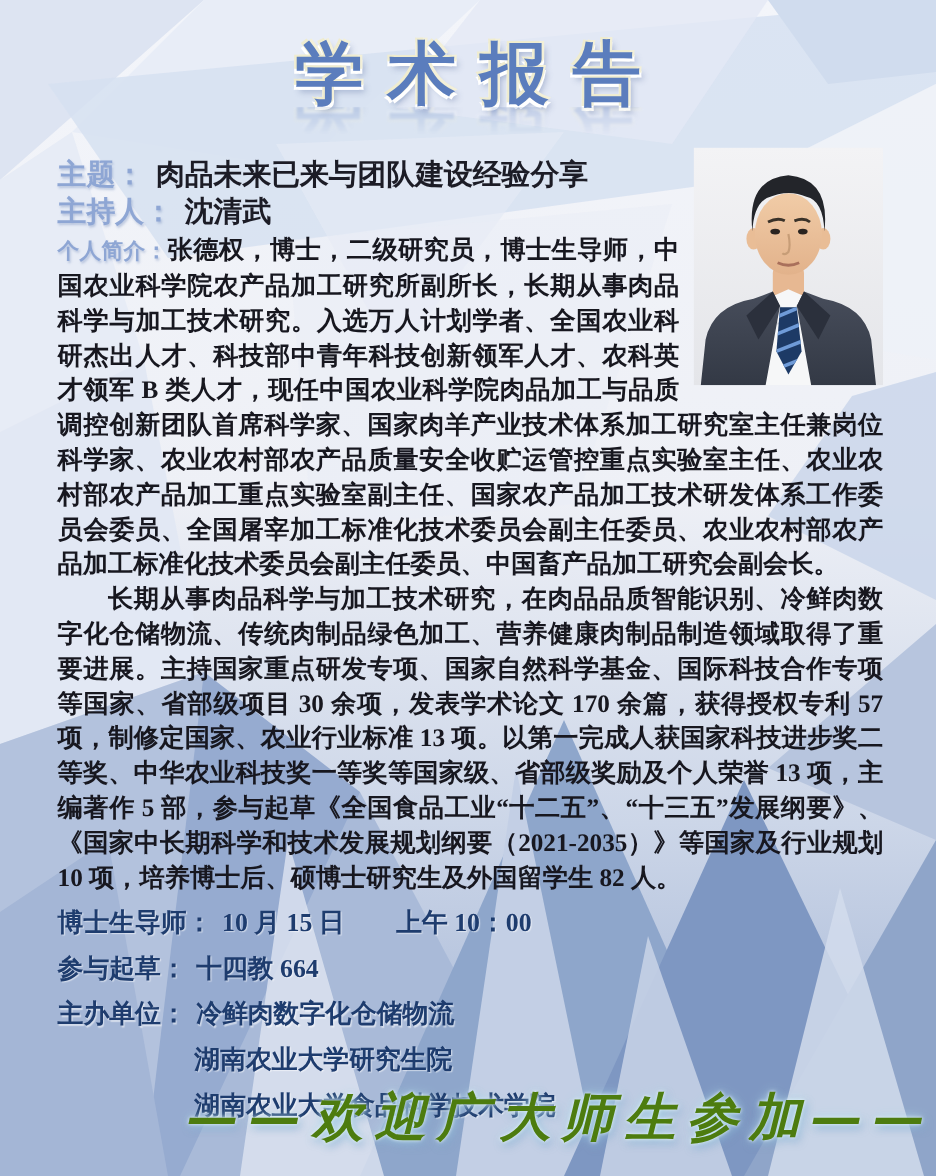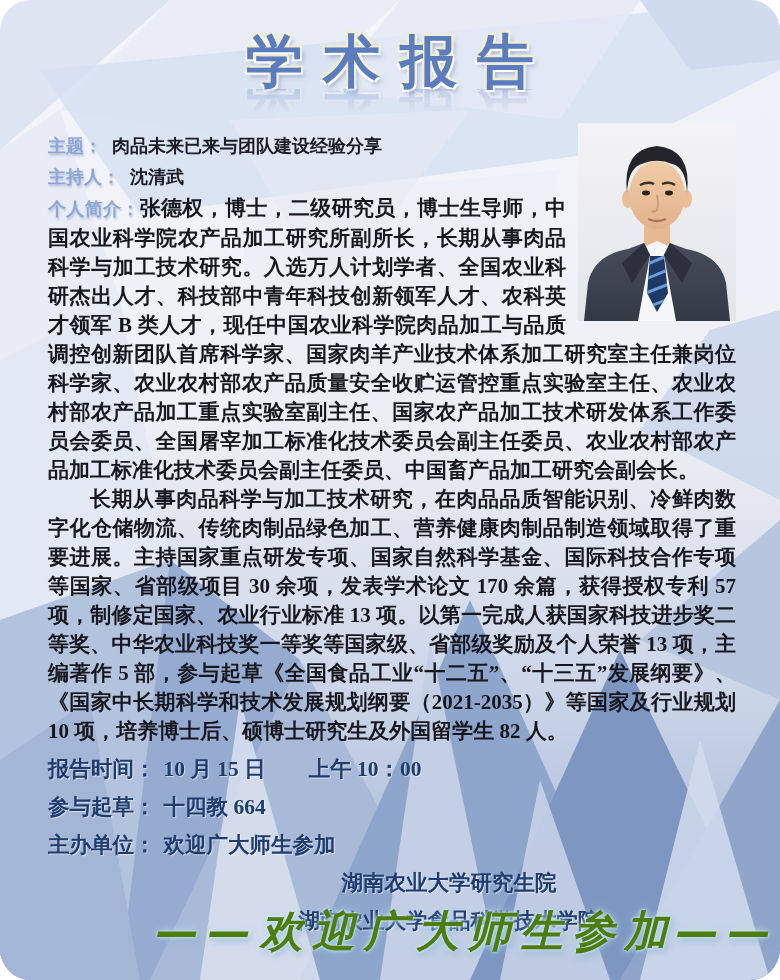--- a/index.html
+++ b/index.html
@@ -1,18 +1,18 @@
 <!DOCTYPE html>
 <html><head>
 <meta charset="utf-8">
 <style>
   html,body{margin:0;padding:0;}
   .poster{
     position:relative;width:780px;height:980px;overflow:hidden;
-    background:#eef1f7;font-family:"Liberation Serif",serif;border-radius:31px;
+    background:#eef1f7;font-family:"Liberation Serif",serif;
   }
   svg.bg{position:absolute;left:0;top:0;z-index:0;}
   .layer{position:relative;z-index:1;}
   
   .title-wrap{padding-top:24px;text-align:center;}
   .big-title{
     font-family:"DejaVu Sans",sans-serif;
     font-size:57px;font-weight:700;letter-spacing:20px;padding-left:20px;
     color:#5b7dbd;
     text-shadow:-2px -2px 0 #efeccf, 2px -2px 0 #f3f0d8,
@@ -24,38 +24,38 @@
     transform:scaleY(-1);opacity:.28;filter:blur(.7px);
     -webkit-mask-image:linear-gradient(to top,rgba(0,0,0,.9),transparent 70%);
             mask-image:linear-gradient(to top,rgba(0,0,0,.9),transparent 70%);
   }
   
   .content{padding:8px 44px 0 48px;}
   .photo-float{
     float:right;width:158px;height:198px;margin:-8px 0 14px 12px;
   }
   .photo-float svg{display:block;}
-  .info-row{font-size:18px;line-height:31px;}
+  .info-row{font-size:24px;line-height:31px;}
   .lbl{
     color:#8ea6d4;font-weight:700;
     text-shadow:1px 2px 2px rgba(110,135,185,.4);
   }
   .val{color:#1c1c26;font-weight:700;margin-left:10px;}
   .bio{
     font-size:21px;line-height:29px;text-align:justify;
     color:#17171f;font-weight:700;margin:1px 0 0 0;
   }
   .bio .lbl{font-size:18px;}
   .bio.p2{text-indent:2em;margin-top:0;}
   
   .schedule{margin-top:10px;font-size:21.5px;font-weight:700;color:#1e3c6e;}
   .sched-row{line-height:27px;margin-bottom:11px;
     text-shadow:1px 1px 1px rgba(255,255,255,.55);}
   .sched-row .s-val{margin-left:8px;text-align:right;}
-  .sched-cont{padding-left:5.3em;text-align:center;}
+  .sched-cont{padding-left:5.3em;}
   
   .welcome{
     position:absolute;left:0;right:0;top:903px;z-index:2;text-align:right;
     font-family:"DejaVu Sans",sans-serif;font-style:italic;font-weight:700;
     font-size:43px;letter-spacing:9px;color:#4d7c0f;
     text-shadow:0 0 9px rgba(185,228,240,.95),0 0 3px #ffffff,
                 2px 3px 7px rgba(110,150,195,.65);
   }
 </style>
 </head>
@@ -171,27 +171,27 @@
       </div>
       <div class="info-row">
         <span class="lbl">主持人：</span><span class="val">沈清武</span>
       </div>
 
       <p class="bio"><span class="lbl">个人简介：</span><span>张德权，博士，二级研究员，博士生导师，中国农业科学院农产品加工研究所副所长，长期从事肉品科学与加工技术研究。入选万人计划学者、全国农业科研杰出人才、科技部中青年科技创新领军人才、农科英才领军 B 类人才，现任中国农业科学院肉品加工与品质调控创新团队首席科学家、国家肉羊产业技术体系加工研究室主任兼岗位科学家、农业农村部农产品质量安全收贮运管控重点实验室主任、农业农村部农产品加工重点实验室副主任、国家农产品加工技术研发体系工作委员会委员、全国屠宰加工标准化技术委员会副主任委员、农业农村部农产品加工标准化技术委员会副主任委员、中国畜产品加工研究会副会长。</span></p>
       <p class="bio p2">长期从事肉品科学与加工技术研究，在肉品品质智能识别、冷鲜肉数字化仓储物流、传统肉制品绿色加工、营养健康肉制品制造领域取得了重要进展。主持国家重点研发专项、国家自然科学基金、国际科技合作专项等国家、省部级项目 30 余项，发表学术论文 170 余篇，获得授权专利 57 项，制修定国家、农业行业标准 13 项。以第一完成人获国家科技进步奖二等奖、中华农业科技奖一等奖等国家级、省部级奖励及个人荣誉 13 项，主编著作 5 部，参与起草《全国食品工业“十二五”、“十三五”发展纲要》、《国家中长期科学和技术发展规划纲要（2021-2035）》等国家及行业规划 10 项，培养博士后、硕博士研究生及外国留学生 82 人。</p>
 
       <div class="schedule">
         <div class="sched-row">
-          <span>报告时间：</span><span class="s-val">10 月 15 日　　上午 10：00</span>
+          <span>博士生导师：</span><span class="s-val">10 月 15 日　　上午 10：00</span>
         </div>
         <div class="sched-row">
           <span>参与起草：</span><span class="s-val">十四教 664</span>
         </div>
         <div class="sched-row">
-          <span>主办单位：</span><span class="s-val">欢迎广大师生参加</span>
+          <span>主办单位：</span><span class="s-val">冷鲜肉数字化仓储物流</span>
         </div>
         <div class="sched-row sched-cont">湖南农业大学研究生院</div>
         <div class="sched-row sched-cont">湖南农业大学食品科学技术学院</div>
       </div>
     </div>
   </div>
 
   <div class="welcome">——欢迎广大师生参加——</div>
 </div>
 

